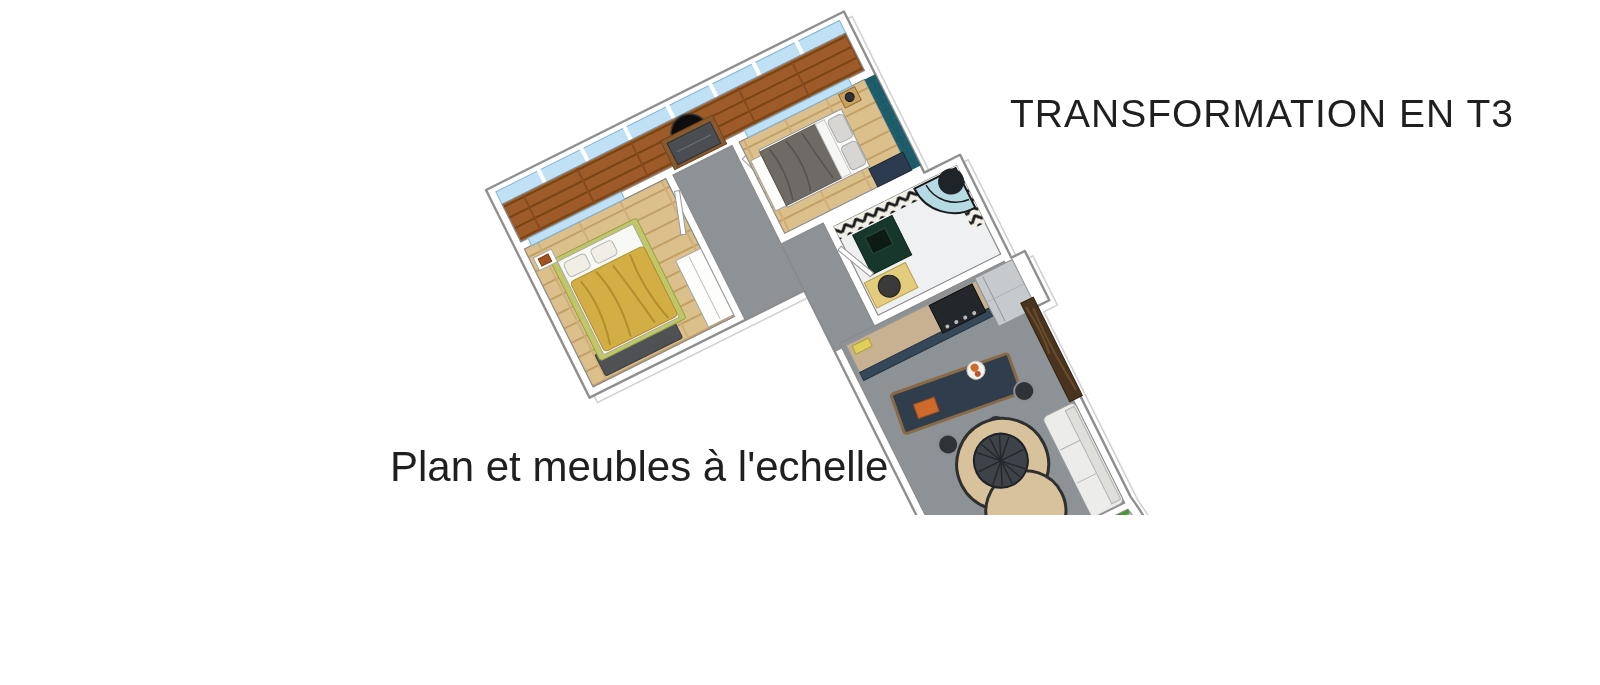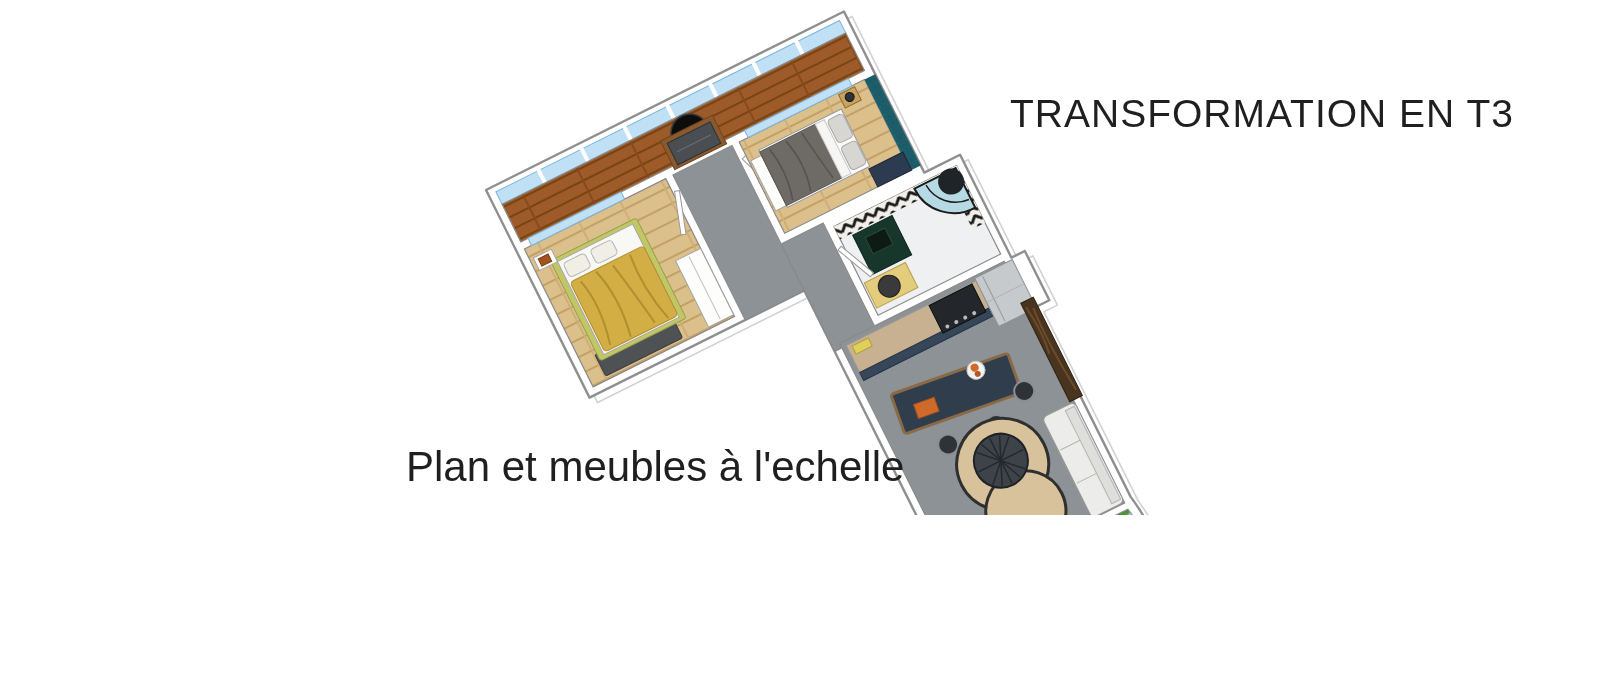--- a/index.html
+++ b/index.html
@@ -1,20 +1,20 @@
 <!DOCTYPE html>
 <html><head>
 <meta charset="utf-8">
 <style>
   html,body{margin:0;padding:0;background:#ffffff;}
   #canvas{position:relative;width:1600px;height:515px;background:#ffffff;overflow:hidden;
           font-family:"Liberation Sans", sans-serif;}
   .label{position:absolute;color:#1f1f1f;white-space:nowrap;line-height:1;}
   #title{left:1010px;top:94px;font-size:39px;letter-spacing:1px;}
-  #caption{left:406px;top:446px;font-size:42px;text-align:center;}
+  #caption{left:390px;top:446px;font-size:42px;text-align:center;}
   #speck{position:absolute;left:1210px;top:622px;width:3px;height:3px;background:#3a3a3a;border-radius:50%;}
   svg{position:absolute;left:0;top:0;}
   .floor{stroke:#8a8a8a;stroke-width:1.2;}
   .wallline{fill:#ffffff;stroke:#8f8f8f;stroke-width:2.4;stroke-linejoin:round;}
   .ghost{fill:none;stroke:#d2d2d2;stroke-width:1.6;stroke-linejoin:round;}
 </style>
 </head>
 <body>
 
 <div id="canvas">

